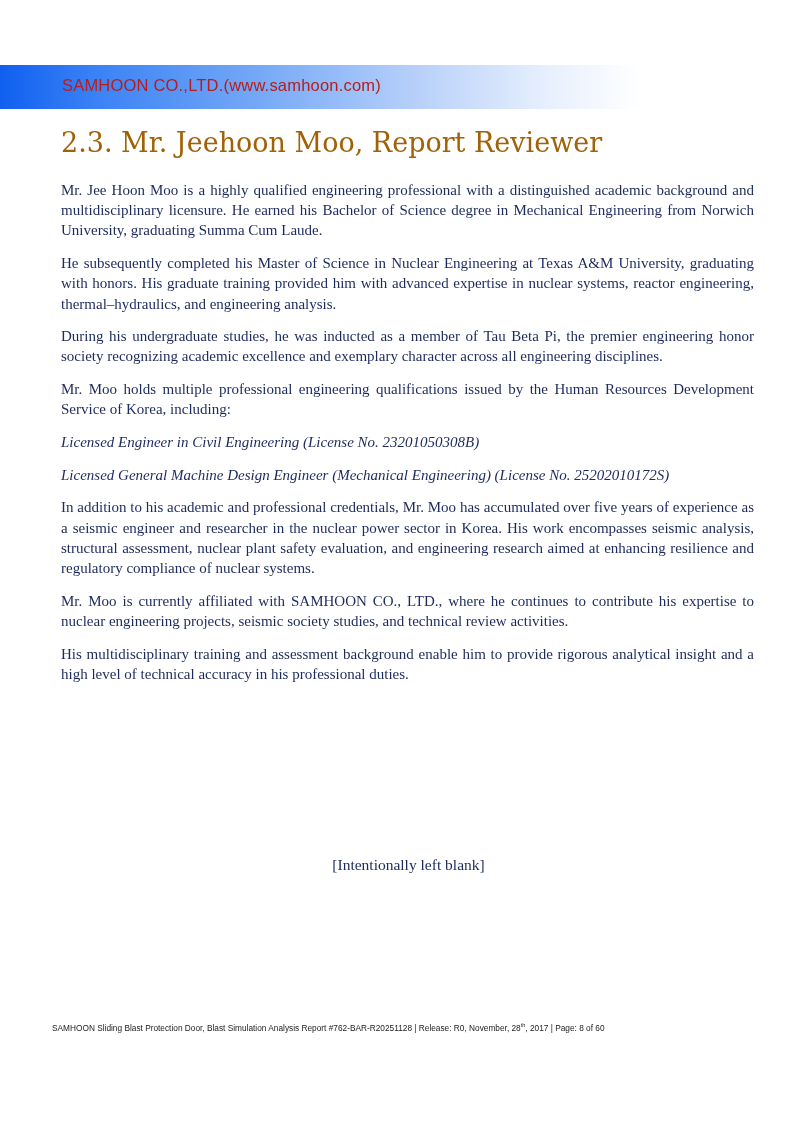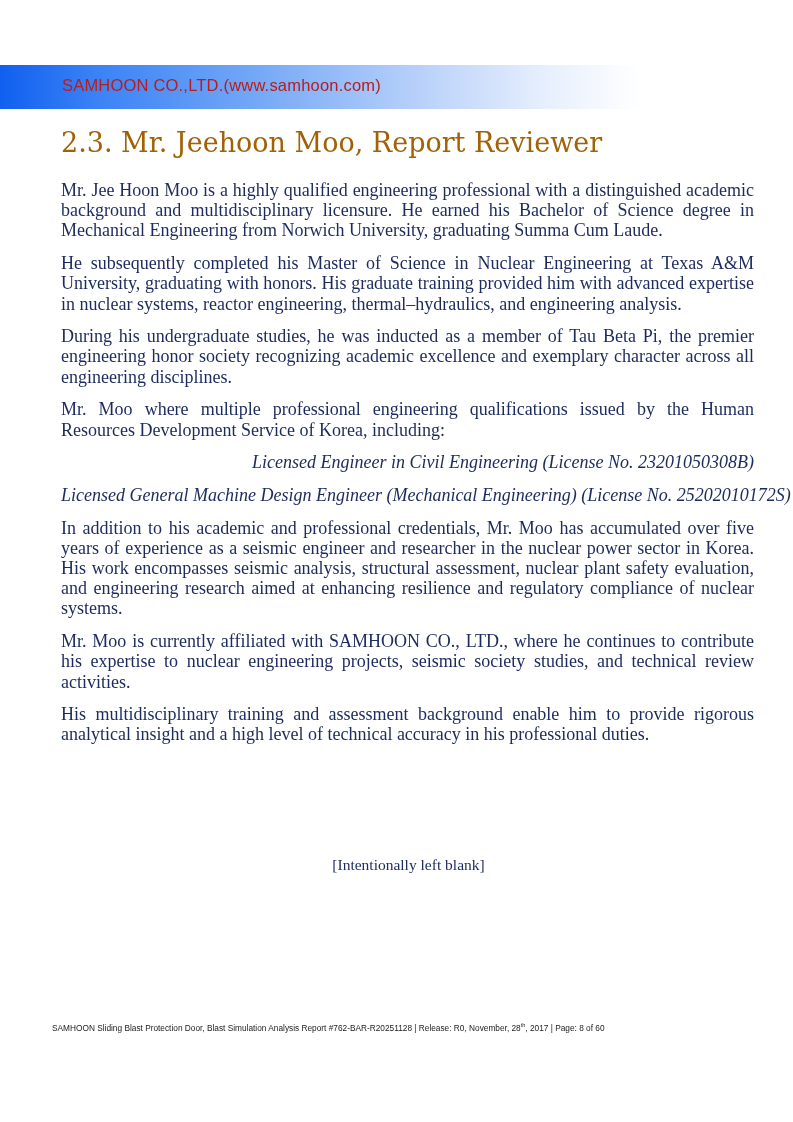--- a/index.html
+++ b/index.html
@@ -13,25 +13,25 @@
     font-family: "Liberation Sans", sans-serif; font-size: 16.5px; color: #b91c1c;
     letter-spacing: 0.2px;
   }
   .title {
     position: absolute; left: 61px; top: 127px; margin: 0;
     font-family: "DejaVu Serif", serif; font-weight: normal; font-size: 27px;
     color: #a16207; letter-spacing: 0px;
   }
   .body-text {
     position: absolute; left: 61px; top: 180px; width: 693px;
-    font-family: "Liberation Serif", serif; font-size: 18px; line-height: 20.2px;
+    font-family: "Liberation Serif", serif; font-size: 15px; line-height: 20.2px;
     color: #1c2a5c;
   }
   .body-text p { margin: 0 0 12.5px 0; text-align: justify; }
-  .body-text p.license { font-style: italic; text-align: right; white-space: nowrap; }
+  .body-text p.license { font-style: italic; text-align: left; white-space: nowrap; }
   .blank-note {
     position: absolute; left: 12px; width: 793px; top: 856px; text-align: center;
     font-family: "Liberation Serif", serif; font-size: 15.5px; color: #1c2a5c;
   }
   .footer {
     position: absolute; left: 52px; top: 1022px;
     font-family: "Liberation Sans", sans-serif; font-size: 8.3px; color: #222222;
     white-space: nowrap;
   }
   .footer sup { font-size: 5.5px; }
@@ -41,21 +41,21 @@
 
 <div class="header-band"></div>
 <div class="header-text">SAMHOON CO.,LTD.(www.samhoon.com)</div>
 
 <h1 class="title">2.3. Mr. Jeehoon Moo, Report Reviewer</h1>
 
 <div class="body-text">
   <p>Mr. Jee Hoon Moo is a highly qualified engineering professional with a distinguished academic background and multidisciplinary licensure. He earned his Bachelor of Science degree in Mechanical Engineering from Norwich University, graduating Summa Cum Laude.</p>
   <p>He subsequently completed his Master of Science in Nuclear Engineering at Texas A&amp;M University, graduating with honors. His graduate training provided him with advanced expertise in nuclear systems, reactor engineering, thermal–hydraulics, and engineering analysis.</p>
   <p>During his undergraduate studies, he was inducted as a member of Tau Beta Pi, the premier engineering honor society recognizing academic excellence and exemplary character across all engineering disciplines.</p>
-  <p>Mr. Moo where multiple professional engineering qualifications issued by the Human Resources Development Service of Korea, including:</p>
+  <p>Mr. Moo holds multiple professional engineering qualifications issued by the Human Resources Development Service of Korea, including:</p>
   <p class="license">Licensed Engineer in Civil Engineering (License No. 23201050308B)</p>
   <p class="license">Licensed General Machine Design Engineer (Mechanical Engineering) (License No. 25202010172S)</p>
   <p>In addition to his academic and professional credentials, Mr. Moo has accumulated over five years of experience as a seismic engineer and researcher in the nuclear power sector in Korea. His work encompasses seismic analysis, structural assessment, nuclear plant safety evaluation, and engineering research aimed at enhancing resilience and regulatory compliance of nuclear systems.</p>
   <p>Mr. Moo is currently affiliated with SAMHOON CO., LTD., where he continues to contribute his expertise to nuclear engineering projects, seismic society studies, and technical review activities.</p>
   <p>His multidisciplinary training and assessment background enable him to provide rigorous analytical insight and a high level of technical accuracy in his professional duties.</p>
 </div>
 
 <div class="blank-note">[Intentionally left blank]</div>
 
 <div class="footer">

